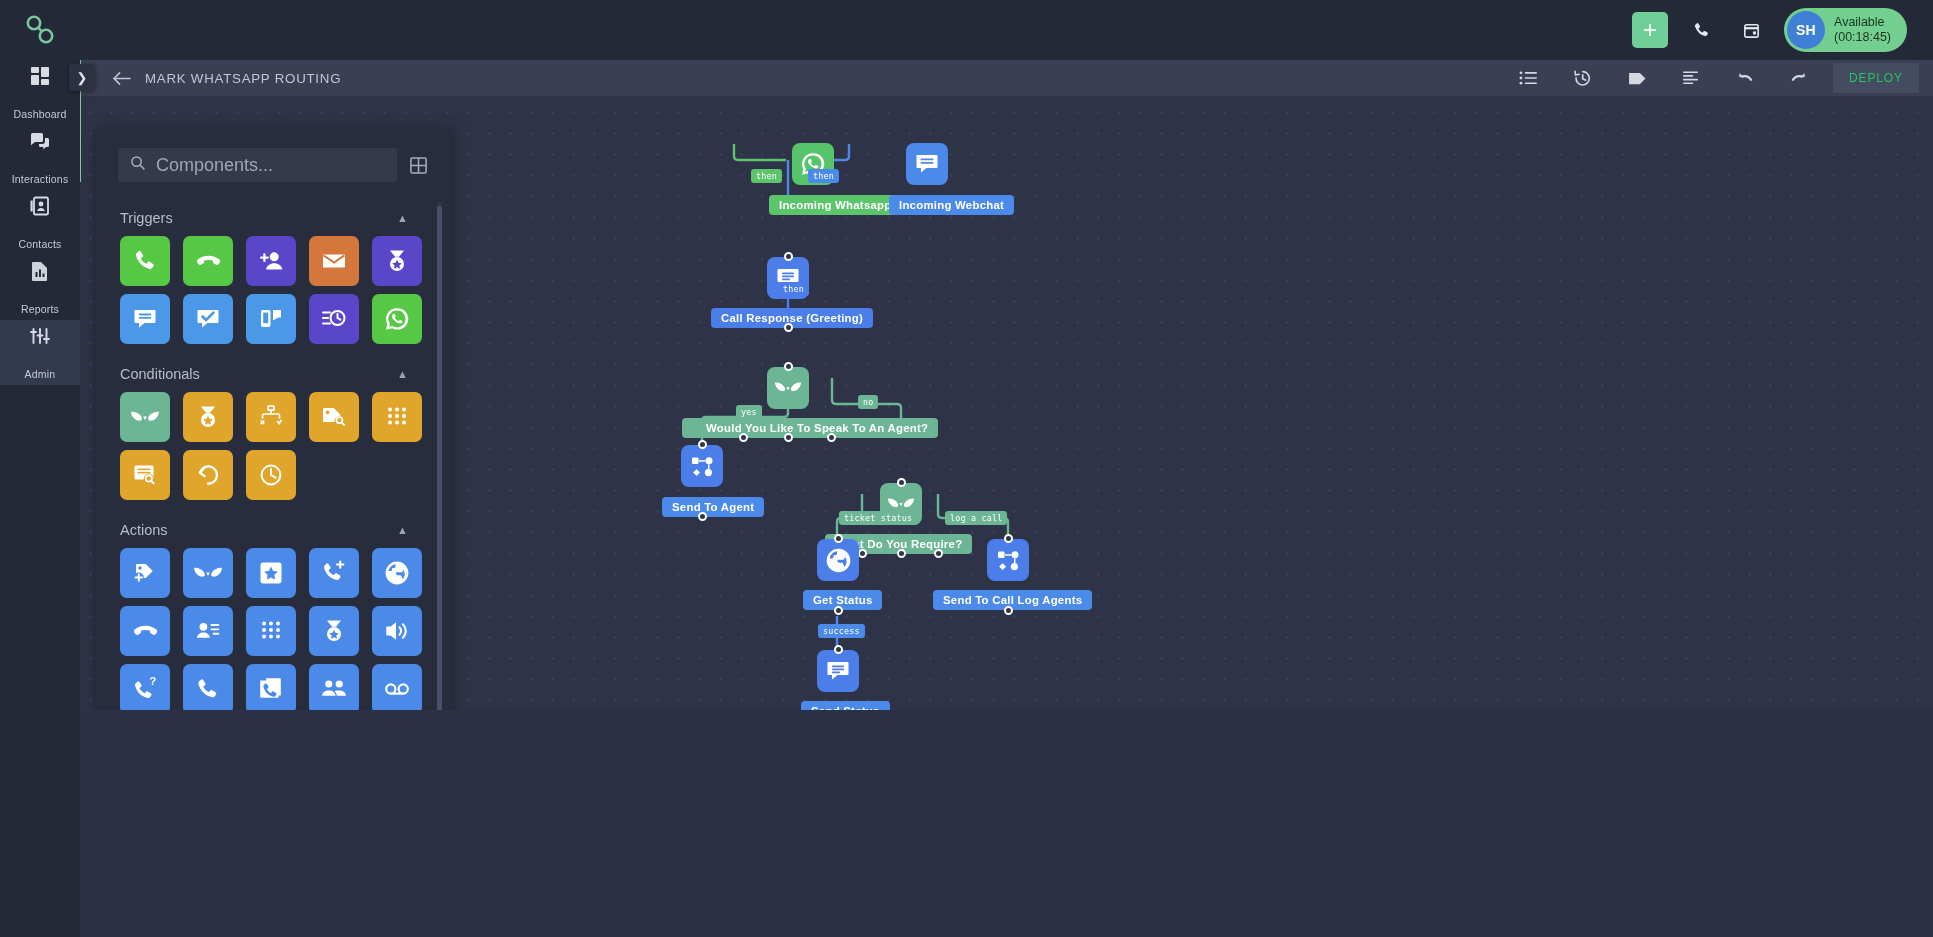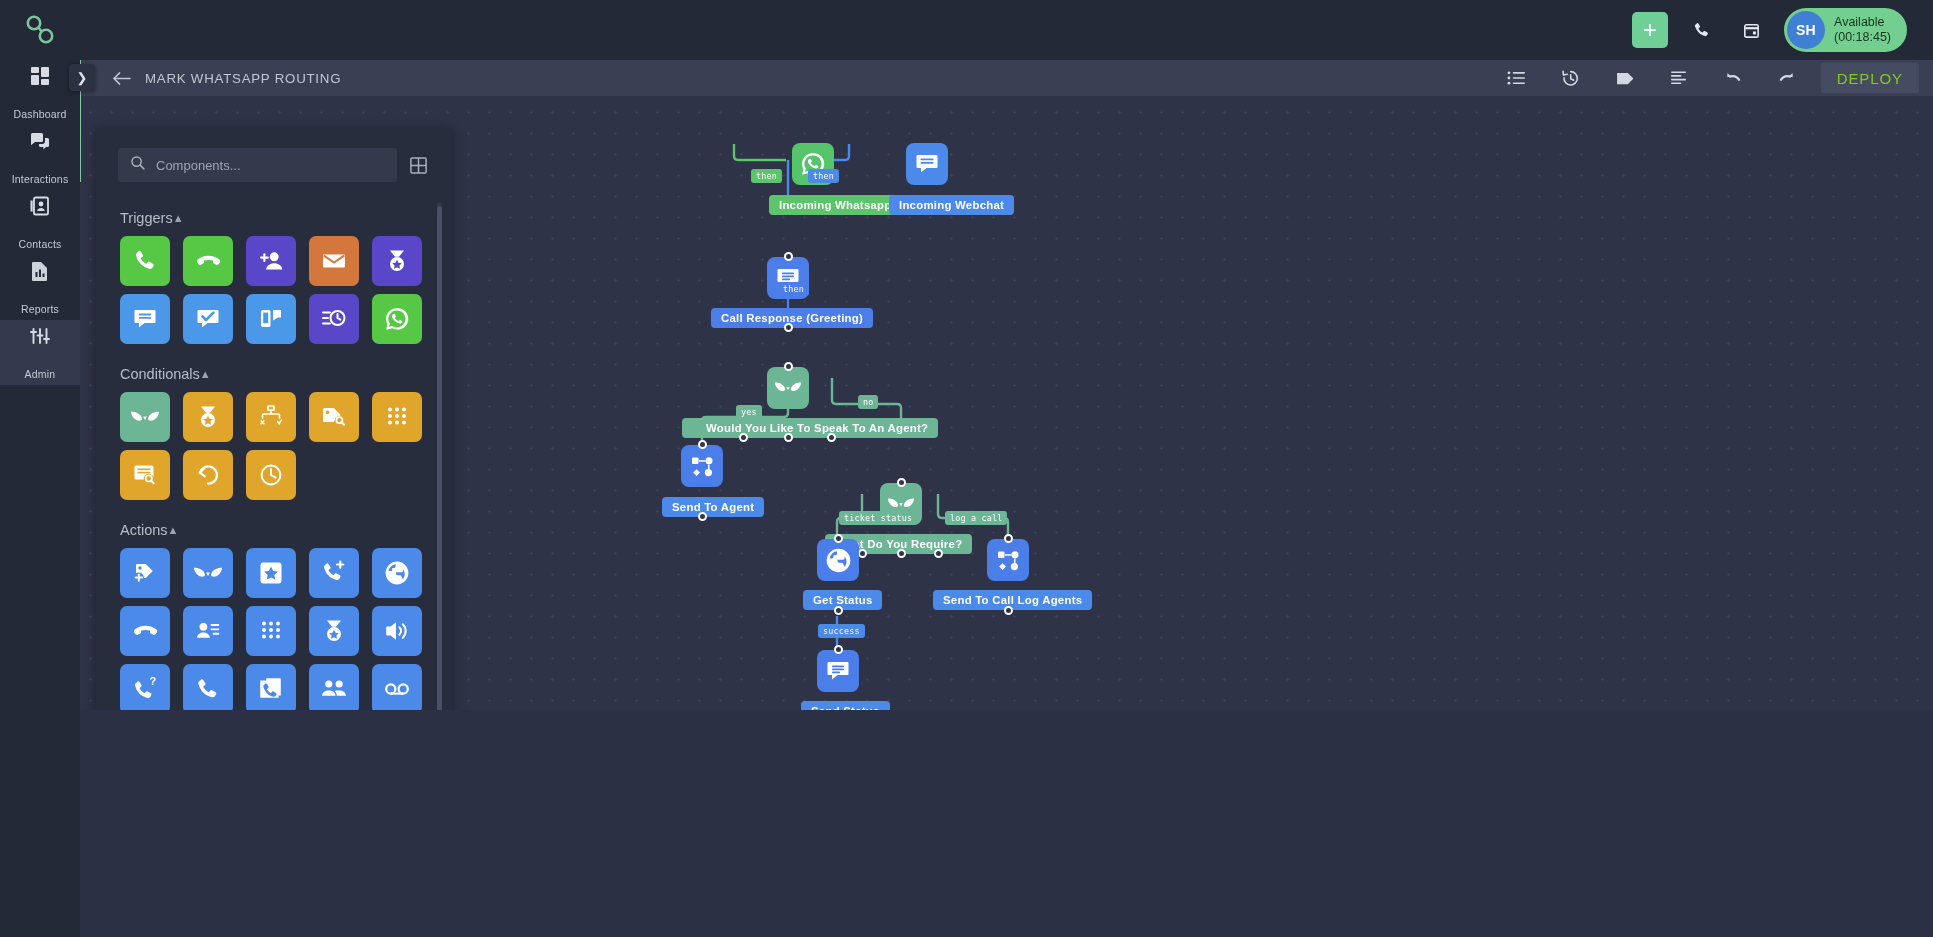--- a/index.html
+++ b/index.html
@@ -102,22 +102,22 @@
   .flow-title {
     color: #c3c7d1; font-size: 13.3px; letter-spacing: .75px;
   }
   .ch-spacer { flex: 1; }
   .tool-btn {
     width: 40px; height: 30px; display: flex; align-items: center;
     justify-content: center; color: #d5d8e0; cursor: pointer;
     background: none; border: none;
   }
   .deploy-btn {
-    height: 30px; padding: 0 16px; background: #454b60; color: #84cc16;
-    font-size: 15px; letter-spacing: .9px; border: none; border-radius: 2px;
+    height: 30px; padding: 0 16px; background: #454b60; color: #22c55e;
+    font-size: 12px; letter-spacing: .9px; border: none; border-radius: 2px;
     cursor: pointer; display: flex; align-items: center;
   }
 
   
   .panel {
     position: absolute; left: 16px; top: 68px; width: 356px; height: 800px;
     background: #282d3e; border-radius: 3px;
     box-shadow: 0 2px 14px rgba(0,0,0,.35); z-index: 25;
     display: flex; flex-direction: column; overflow: hidden;
   }
@@ -127,37 +127,37 @@
   }
   .panel-head .ttl { color: #fff; font-size: 20px; letter-spacing: .2px; }
   .panel-search-row {
     display: flex; align-items: center; gap: 12px;
     padding: 20px 24px 14px 22px; flex: 0 0 auto;
   }
   .panel-search {
     flex: 1; height: 34px; background: #343a4c; border-radius: 3px;
     display: flex; align-items: center; gap: 10px; padding: 0 12px;
   }
-  .panel-search .ph { color: #9fa5b3; font-size: 13px; }
+  .panel-search .ph { color: #9fa5b3; font-size: 18px; }
   .grid-toggle { color: #a8adba; cursor: pointer; display: flex; }
   .panel-body {
     flex: 1; overflow: hidden; position: relative;
     padding: 0 22px 0 0;
   }
   .panel-scroll { height: 100%; padding-left: 0; }
   .scrollbar {
     position: absolute; right: 10px; top: 10px; width: 5px; height: 530px;
     background: #4a5068; border-radius: 3px; cursor: pointer;
   }
   .scroll-track {
     position: absolute; right: 10px; top: 6px; width: 5px; bottom: 6px;
     background: #313648; border-radius: 3px;
   }
   .sec-head {
-    display: flex; align-items: center; 
+    display: flex; align-items: center; justify-content: space-between;
     padding: 14px 22px 10px 24px; cursor: pointer;
   }
   .sec-head .nm { color: #b9bdc9; font-size: 14.5px; }
   .sec-head .chev { color: #9da2b0; font-size: 11px; }
   .icon-grid {
     display: grid; grid-template-columns: repeat(5, 50px);
     gap: 8px 13px; padding: 0 24px 8px 24px;
   }
   .cpt {
     width: 50px; height: 50px; border-radius: 7px; cursor: pointer;

